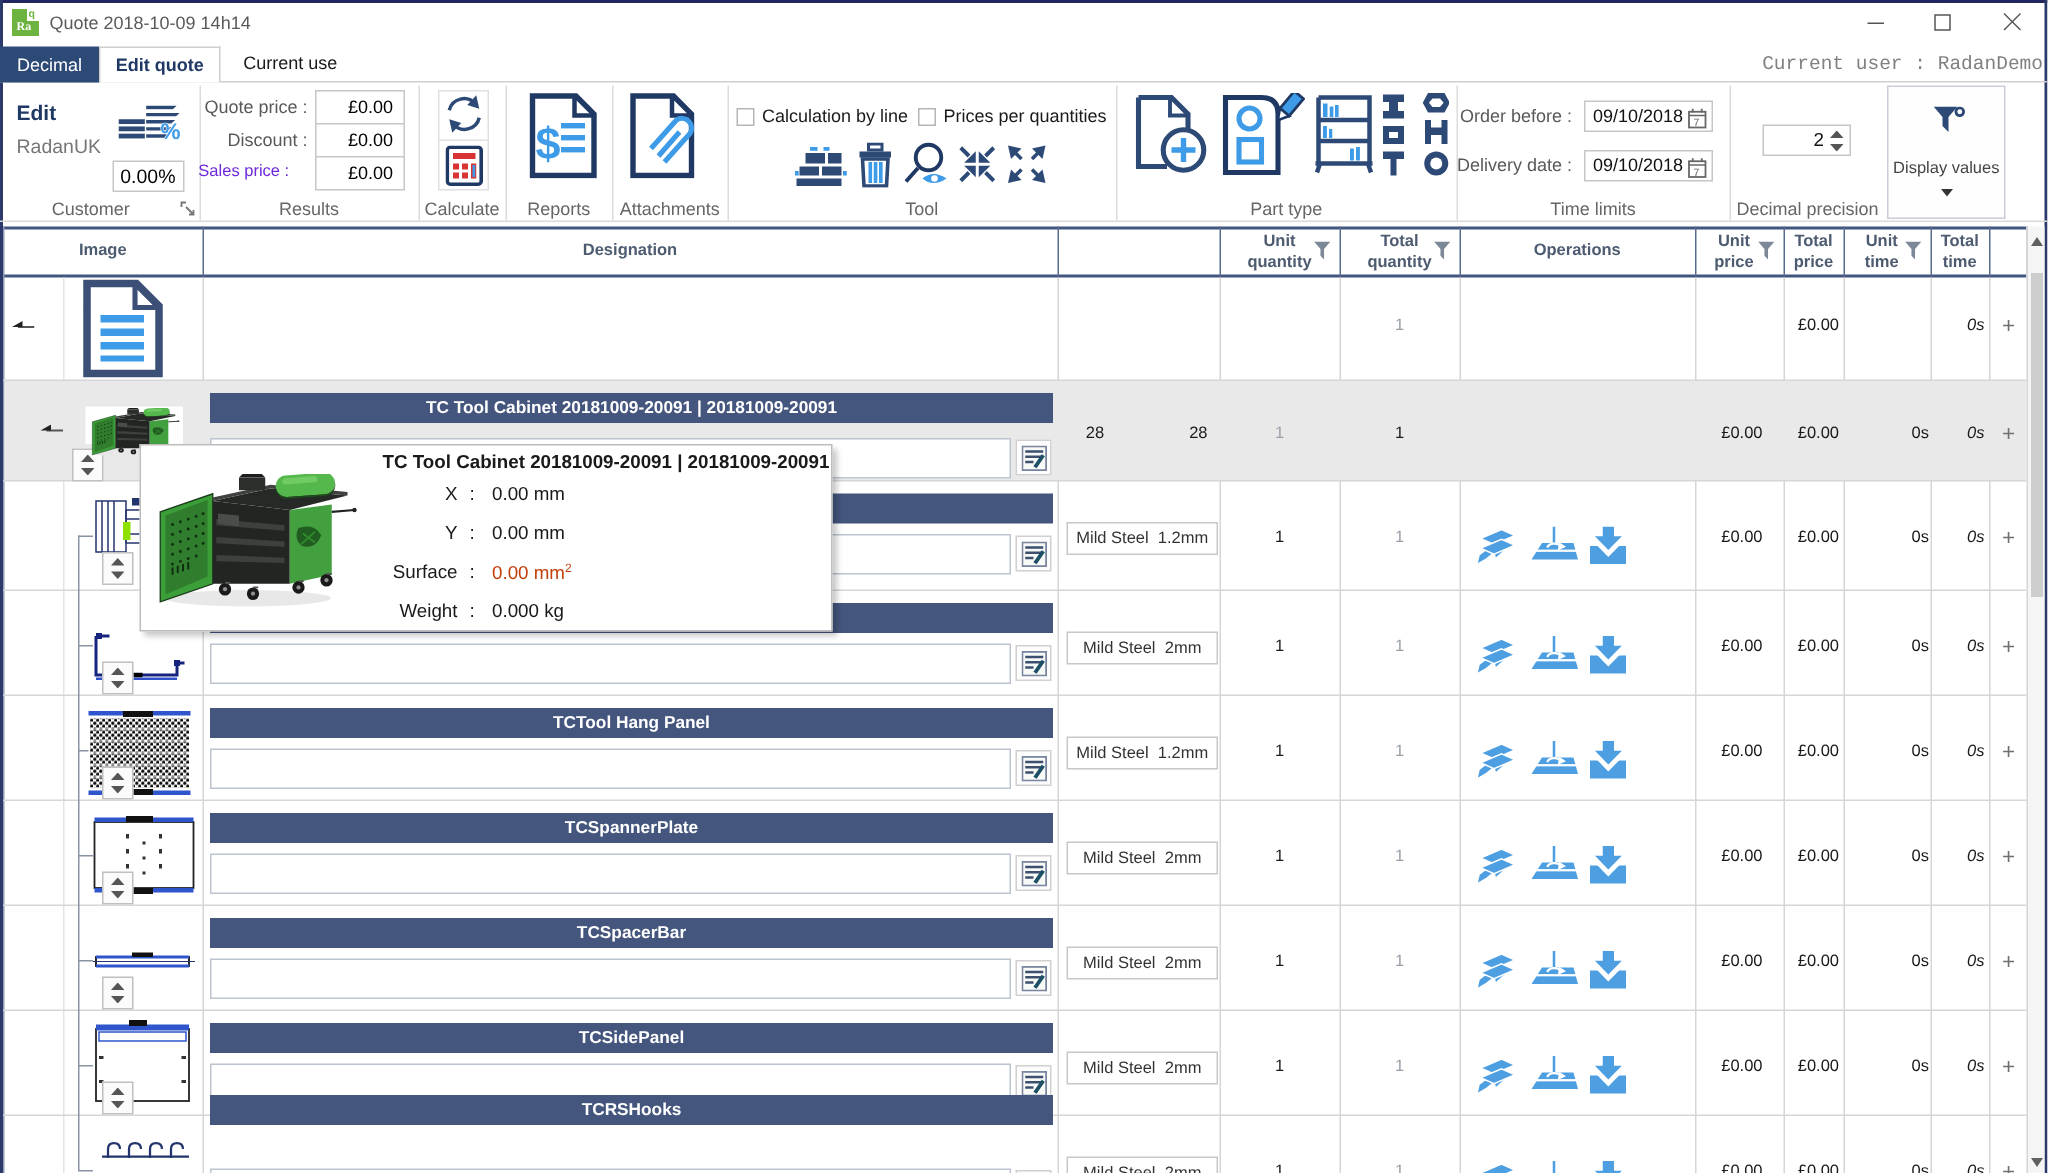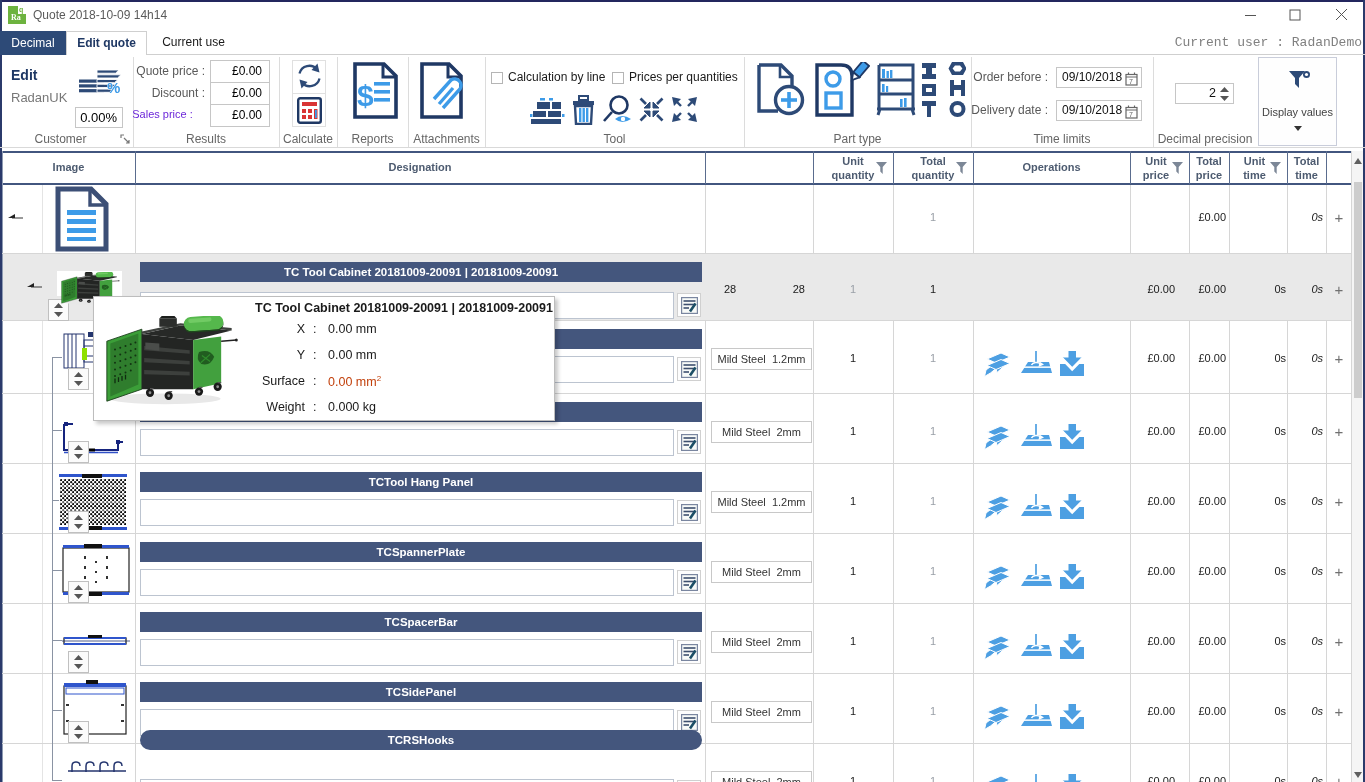--- a/index.html
+++ b/index.html
@@ -814,21 +814,21 @@
 <svg class="ab" style="left:68px;top:760px;" width="58" height="12" viewBox="0 0 58 12">
 <g fill="none" stroke="#24356e" stroke-width="1.5">
 <path d="M4,12 V6 Q4,2 8,2 Q12,2 12,6"></path>
 <path d="M18,12 V6 Q18,2 22,2 Q26,2 26,6"></path>
 <path d="M32,12 V6 Q32,2 36,2 Q40,2 40,6"></path>
 <path d="M46,12 V6 Q46,2 50,2 Q54,2 54,6"></path>
 <line x1="0" y1="11" x2="58" y2="11"></line>
     </g>
   </svg>
 
-<div class="bar" style="top:730px;border-radius:10px;">TCRSHooks</div>
+<div class="bar" style="top:730px;">TCRSHooks</div>
 <div class="din" style="top:779px;"></div>
 <div class="ab" style="left:677px;top:780px;width:24px;height:24px;border:1px solid #d0d0d0;background:#fdfdfd;box-sizing:border-box;"></div>
 <div class="ms" style="top:771px;">Mild Steel&nbsp; 2mm</div>
 <div class="val" style="left:813px;width:80px;text-align:center;top:775px;">1</div>
 <div class="gval" style="left:893px;width:80px;text-align:center;top:775px;">1</div>
 <div class="val" style="left:1130px;width:45px;text-align:right;top:775px;">£0.00</div>
 <div class="val" style="left:1189px;width:37px;text-align:right;top:775px;">£0.00</div>
 <div class="val" style="left:1229px;width:57px;text-align:right;top:775px;">0s</div>
 <div class="val" style="left:1287px;width:36px;text-align:right;top:775px;font-style:italic;">0s</div>
 <div class="plus" style="left:1326px;top:773px;">+</div>

